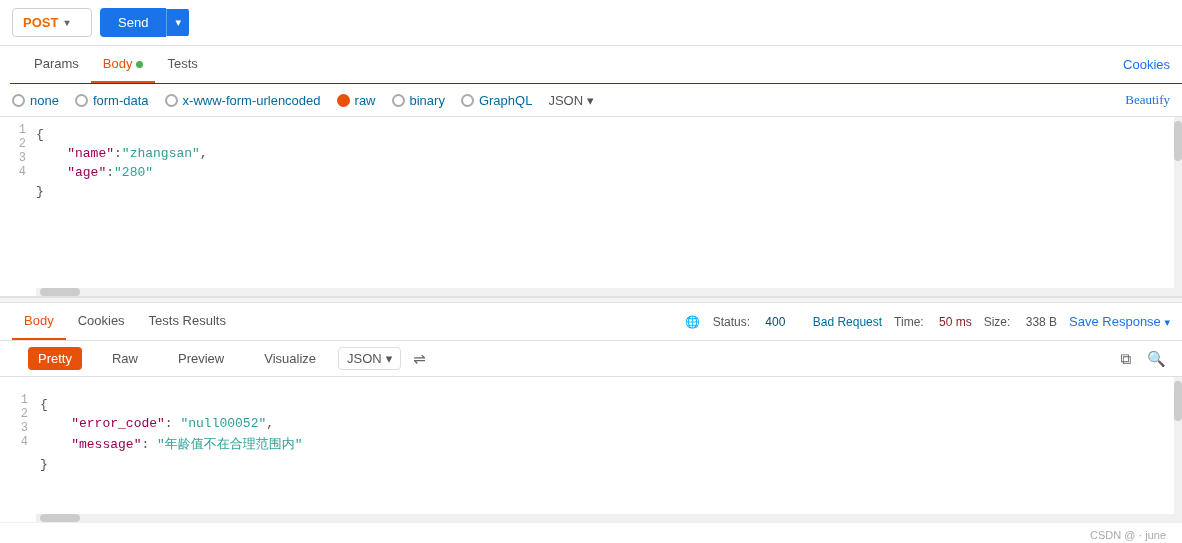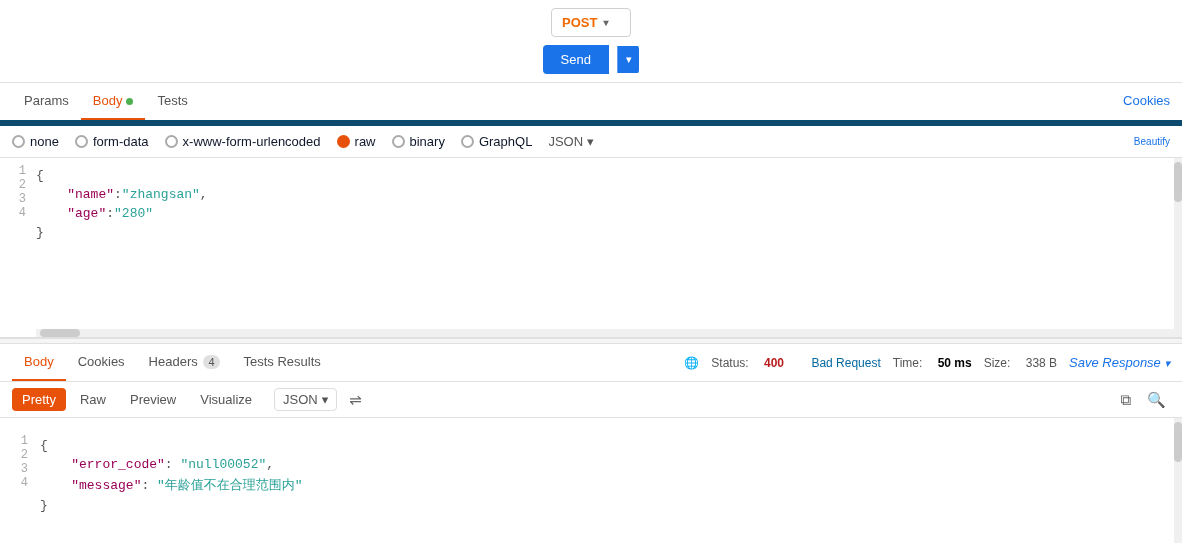--- a/index.html
+++ b/index.html
@@ -11,21 +11,20 @@
     }
 
     
     .top-bar {
       display: flex;
       align-items: center;
       padding: 8px 12px;
       border-bottom: 1px solid #e0e0e0;
       background: #fff;
       gap: 8px;
-      flex-direction: column;
     }
     .method-select {
       display: flex;
       align-items: center;
       gap: 6px;
       padding: 6px 10px;
       border: 1px solid #d0d0d0;
       border-radius: 4px;
       background: #fff;
       cursor: pointer;
@@ -44,21 +43,21 @@
       border: 1px solid #d0d0d0;
       border-radius: 4px;
       font-size: 13px;
       color: #555;
       background: #fafafa;
       outline: none;
     }
     .send-btn {
       display: flex;
       align-items: center;
-      gap: 8px;
+      gap: 0;
       border-radius: 4px;
       overflow: hidden;
     }
     .send-btn-main {
       padding: 7px 18px;
       background: #1a73e8;
       color: #fff;
       border: none;
       cursor: pointer;
       font-size: 13px;
@@ -70,24 +69,25 @@
       color: #fff;
       border: none;
       border-left: 1px solid rgba(255,255,255,0.3);
       cursor: pointer;
       font-size: 11px;
     }
 
     
     .tab-bar {
       display: flex;
-      align-items: flex-start;
+      align-items: center;
       padding: 0 12px;
-      border-bottom: 6px solid #0c4a6e;
-      background: #fff;
+      border-bottom: 1px solid #0c4a6e;
+      background: #fff;
+      margin-left: 10px;
     }
     .tab-bar .tab {
       padding: 10px 12px;
       cursor: pointer;
       color: #555;
       font-size: 13px;
       border-bottom: 2px solid transparent;
       white-space: nowrap;
     }
     .tab-bar .tab.active {
@@ -127,21 +127,21 @@
       gap: 16px;
       border-bottom: 1px solid #e0e0e0;
       background: #fff;
     }
     .radio-option {
       display: flex;
       align-items: center;
       gap: 5px;
       cursor: pointer;
       font-size: 13px;
-      color: #0f172a;
+      color: #0369a1;
     }
     .radio-circle {
       width: 13px;
       height: 13px;
       border-radius: 50%;
       border: 2px solid #bbb;
       display: inline-block;
     }
     .radio-circle.selected {
       border-color: #e8510a;
@@ -155,21 +155,22 @@
       align-items: center;
       gap: 4px;
       color: #555;
       cursor: pointer;
       font-size: 13px;
     }
     .body-options-right {
       margin-left: auto;
       color: #1a73e8;
       cursor: pointer;
-      font-size: 10px;
+      font-size: 13px;
+      font-family: Liberation Serif, serif;
     }
 
     
     .code-editor {
       background: #fff;
       border-bottom: 1px solid #e0e0e0;
       position: relative;
       min-height: 180px;
     }
     .code-editor table {
@@ -255,50 +256,50 @@
       display: flex;
       align-items: center;
       gap: 12px;
       font-size: 12px;
       color: #555;
     }
     .status-globe {
       color: #888;
     }
     .status-code {
-      color: #b91c1c;
-      font-weight: 700;
+      color: #0c4a6e;
+      font-weight: 400;
     }
     .status-text {
       color: #0369a1;
     }
-    .status-time { color: #000000; font-weight: bold; }
+    .status-time { color: #7f1d1d; }
     .status-size { color: #555; }
     .save-response {
       color: #1a73e8;
       cursor: pointer;
       font-size: 13px;
-      font-style: italic;
     }
     .save-response-arrow { font-size: 11px; }
 
     
     .response-format-bar {
       display: flex;
       align-items: center;
       padding: 6px 12px;
       gap: 4px;
       border-bottom: 1px solid #e0e0e0;
     }
     .fmt-tab {
       padding: 4px 10px;
       border-radius: 4px;
       cursor: pointer;
       font-size: 13px;
       color: #555;
+      margin-left: 16px;
     }
     .fmt-tab.active {
       background: #e8510a;
       color: #fff;
     }
     .fmt-select {
       display: flex;
       align-items: center;
       gap: 4px;
       margin-left: 8px;
@@ -433,24 +434,20 @@
   </div>
 
   <div style="height: 80px;"></div>
 </div>
 
 <div class="divider-section"></div>
 
 <div class="response-tab-bar">
   <div class="tab active">Body</div>
   <div class="tab">Cookies</div>
-  <div class="tab">
-    <span>Headers</span>
-    <span class="tab-badge">4</span>
-  </div>
   <div class="tab">Tests Results</div>
   <div class="response-status-bar">
     <span class="status-globe">🌐</span>
     <span>Status:&nbsp;</span><span class="status-code">400</span>&nbsp;<span class="status-text">Bad Request</span>
     <span>Time:&nbsp;</span><span class="status-time">50 ms</span>
     <span>Size:&nbsp;</span><span class="status-size">338 B</span>
     <div class="save-response">
       <span>Save Response</span>&nbsp;<span class="save-response-arrow">▾</span>
     </div>
   </div>

